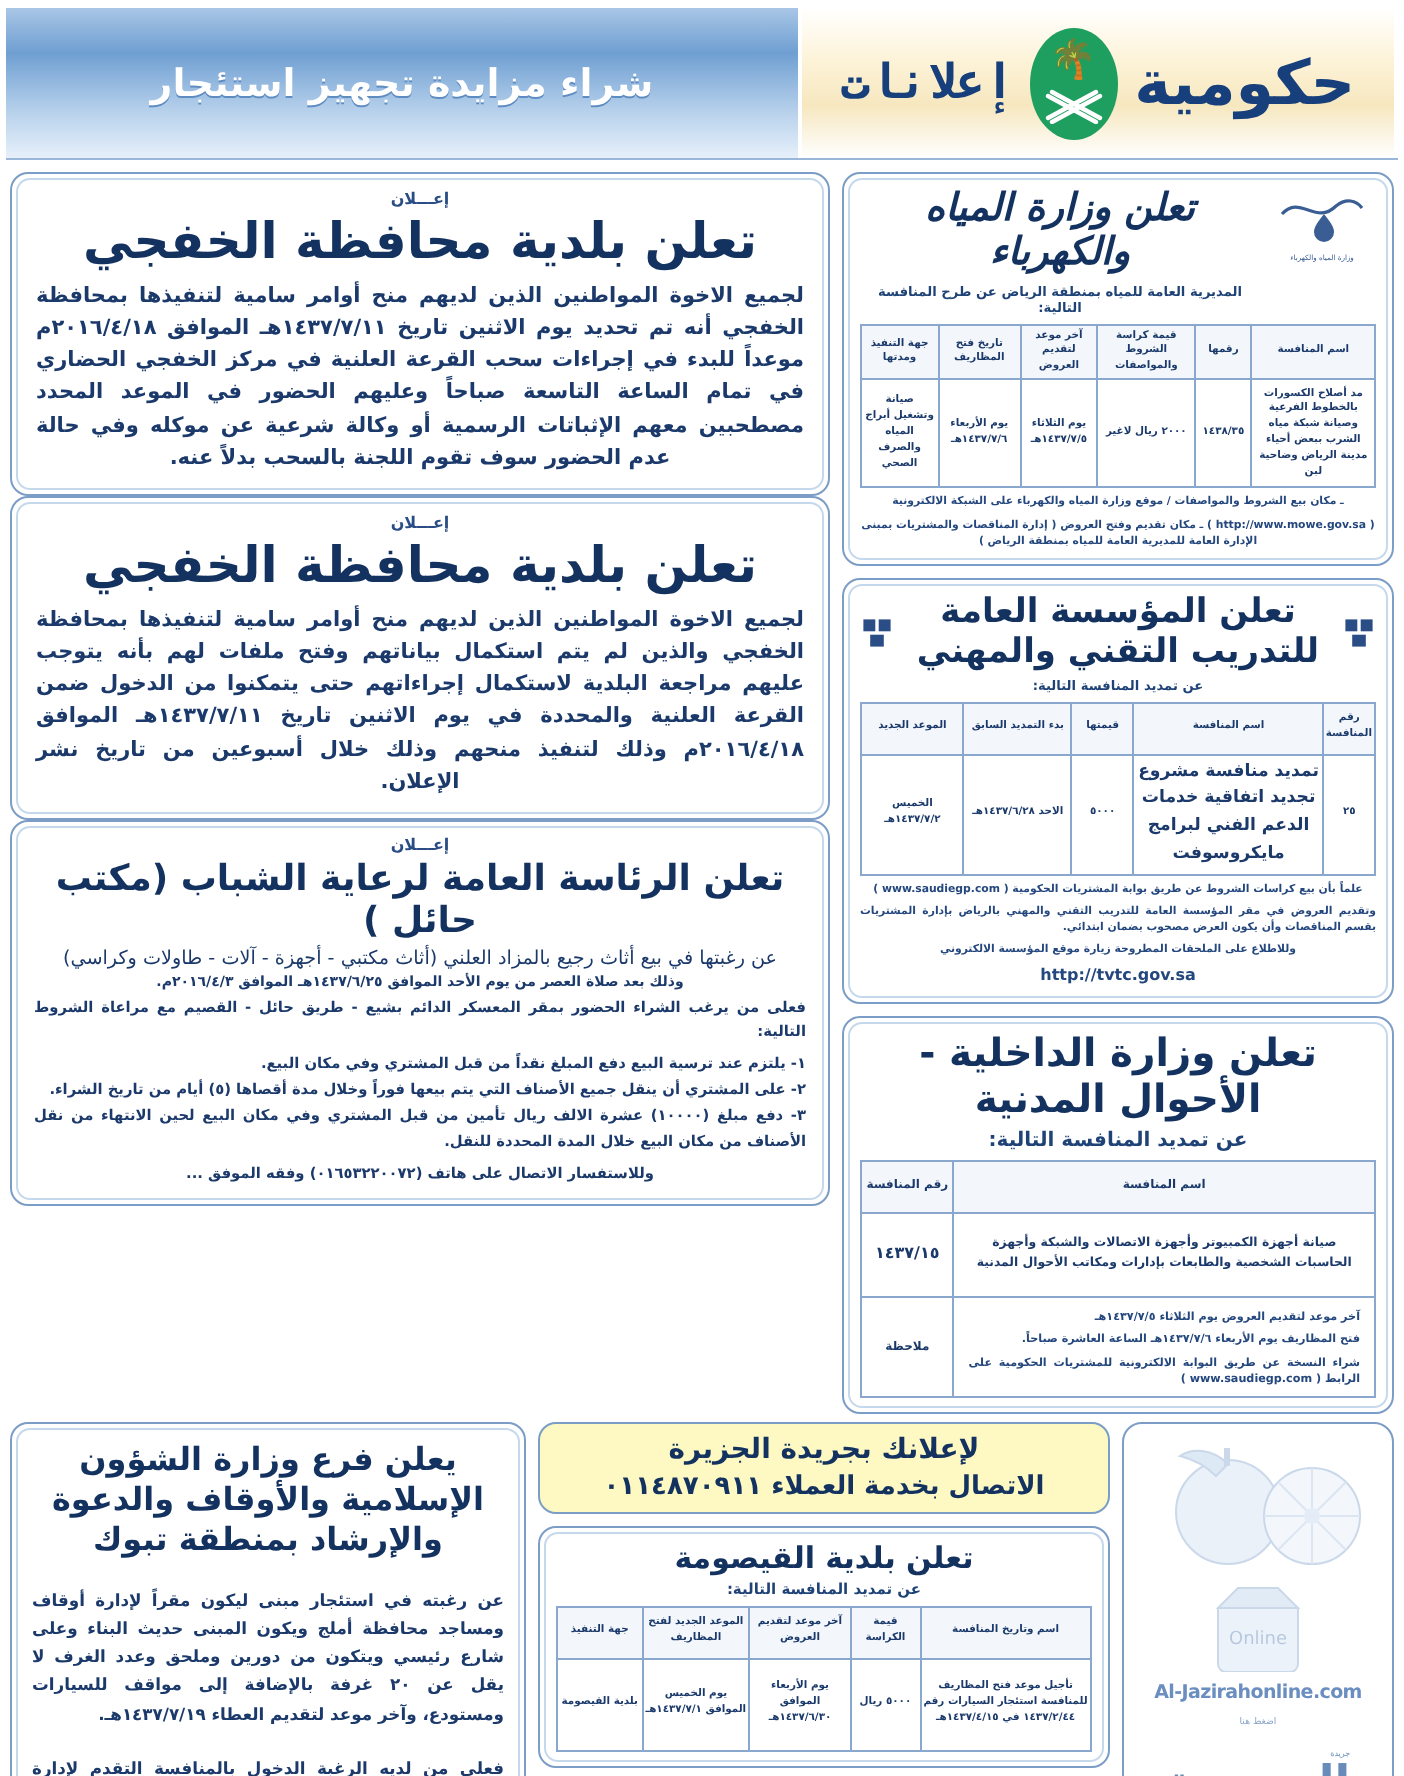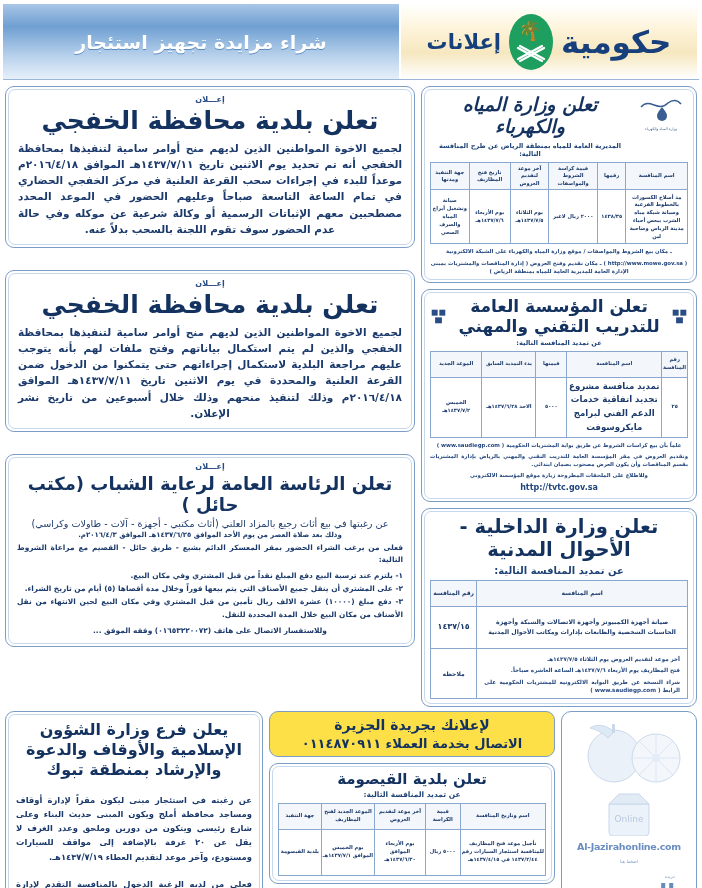--- a/index.html
+++ b/index.html
@@ -26,38 +26,38 @@
   .mh-side span {
     font-size: 19px; font-weight: bold; color: #ffffff; letter-spacing: -0.5px;
     text-shadow: 0 1px 0 #5e8cc0; white-space: nowrap;
   }
   .mh-center {
     flex: 0 0 300px; background: linear-gradient(to bottom,#ffffff 0%, #fdf3d8 35%, #f6e7bf 65%, #ffffff 100%);
     display: flex; align-items: center; justify-content: center; gap: 8px;
     border-right: 2px solid #ffffff; border-left: 2px solid #ffffff;
   }
   .mh-word { font-size: 31px; font-weight: bold; color: #173f7c; letter-spacing: -1px; }
-  .mh-word.small { font-size: 21px; }
+  .mh-word.small { font-size: 24px; font-family: Liberation Mono, monospace; }
   .emblem {
     width: 44px; height: 56px; border-radius: 50% / 50%;
     background: #1e9e5f; position: relative; flex: 0 0 auto;
   }
   .emblem .palm {
     position: absolute; top: 6px; left: 50%; transform: translateX(-50%);
     width: 22px; height: 20px; color: #fff; font-size: 19px; line-height: 20px; text-align: center;
   }
   .emblem .swords {
     position: absolute; bottom: 8px; left: 50%; transform: translateX(-50%);
     width: 30px; height: 20px;
   }
 
   
   .columns { display: flex; gap: 6px; padding: 6px 5px 4px 5px; }
   .col-left { width: 276px; flex: 0 0 276px; display: flex; flex-direction: column; gap: 6px; }
-  .col-right { flex: 1 1 auto; display: flex; flex-direction: column; gap: 22px; }
+  .col-right { flex: 1 1 auto; display: flex; flex-direction: column; gap: 0; }
 
   .card {
     border: 1px solid #7c9dc6; border-radius: 9px; background: #ffffff;
     padding: 6px 8px 7px 8px; position: relative;
   }
   .card::before {
     content: ""; position: absolute; inset: 2px; border: 1px solid #c6d8ec;
     border-radius: 7px; pointer-events: none;
   }
 
@@ -100,21 +100,21 @@
 
   
   .num-list { font-size: 7.4px; line-height: 1.75; font-weight:bold; color:#1b3a6b; }
   .num-list div { text-align: justify; }
   .hail-sub { text-align:center; font-size: 9.6px; font-weight:normal; margin-top:2px;}
   .hail-date { text-align:center; font-size: 7px; font-weight:bold; margin-top:2px;}
   .hail-para { font-size: 7.4px; line-height:1.7; font-weight:bold; text-align: justify;}
 
   
   .promo-card {
-    border:1px solid #7c9dc6; border-radius:9px; padding:5px 6px; text-align:center; background:#fde047;
+    border:1px solid #7c9dc6; border-radius:9px; padding:5px 6px; text-align:center; background:#fef9c3;
   }
   .promo-line1 { font-size: 14px; font-weight:bold; color:#14325f; }
   .promo-line2 { font-size: 13px; font-weight:bold; color:#14325f; margin-top:3px; letter-spacing:.5px;}
 
   .logo-card {
     border:1px solid #7c9dc6; border-radius:10px; background:#fff; padding:8px 6px;
     display:flex; flex-direction:column; align-items:center; justify-content:space-between; height:100%;
   }
   .fruit { opacity:.55; }
   .site-url { font-size: 9.5px; font-weight:bold; color:#6b8ec0; direction:ltr; letter-spacing:-.3px;}

